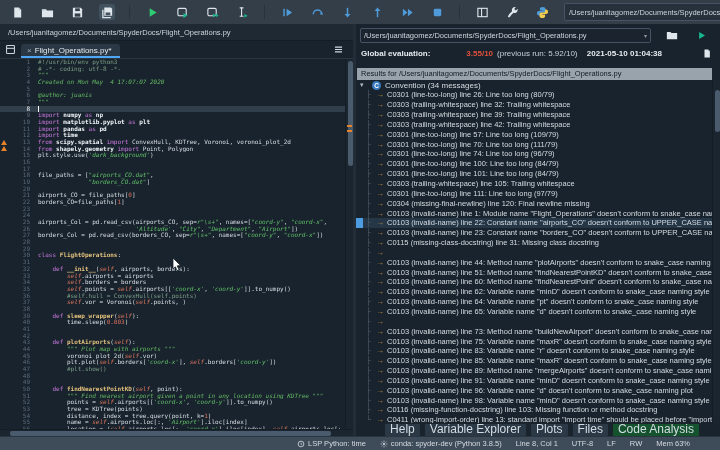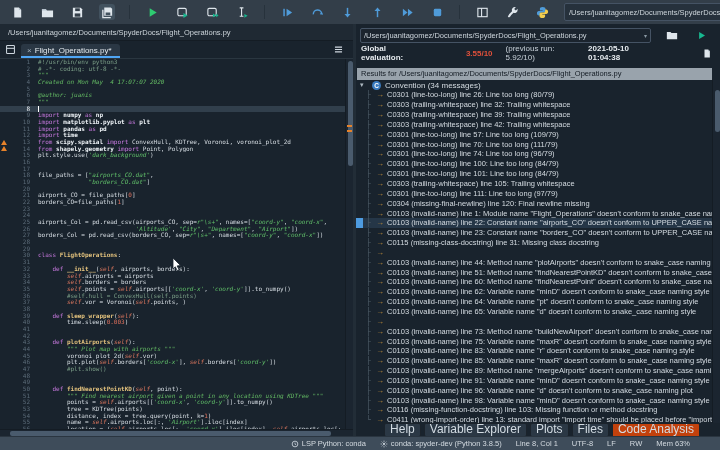--- a/index.html
+++ b/index.html
@@ -56,21 +56,21 @@
   .amark{position:absolute;right:1px;width:5px;height:2px;background:#e6822a;}
   .hscroll{height:7px;background:#1b2530;border-top:1px solid #141c24;position:relative;}
   .hthumb{position:absolute;left:10px;right:22px;top:1px;height:5px;background:#4a5b6d;border-radius:2px;}
 
   
   .comborow{height:18px;display:flex;align-items:center;padding:2px 6px 0 4px;gap:13px;}
   .fcombo{flex:0 0 283px;height:13px;background:#1b242e;border:1px solid #455364;border-radius:2px;
           display:flex;align-items:center;padding:0 3px;font-size:7.5px;color:#cdd5dc;min-width:0;}
   .fcombo .lbl{overflow:hidden;white-space:nowrap;}
   .fcombo .arr{margin-left:auto;color:#8a98a3;font-size:6px;padding-left:3px;}
-  .evalrow{height:18px;display:flex;align-items:center;padding:0 8px 0 5px;font-size:8px;gap:13px;}
+  .evalrow{height:18px;display:flex;align-items:center;padding:0 8px 0 5px;font-size:8px;gap:4px;}
   .evalrow .t1{font-weight:bold;color:#e6ebef;}
   .evalrow .score{font-weight:bold;color:#e0503a;margin-left:32px;}
   .evalrow .prev{color:#c7d0d8;}
   .evalrow .date{margin-left:auto;font-weight:bold;color:#e6ebef;margin-right:36px;}
   .reshead{height:12px;line-height:12px;background:#99a3ac;color:#141c24;font-size:7.5px;
            padding:0 4px;margin:6px 8px 0 1px;white-space:nowrap;overflow:hidden;}
   .tree{flex:1;position:relative;overflow:hidden;padding-right:8px;}
   .grow{height:10px;display:flex;align-items:center;gap:4px;padding-left:4px;font-size:8px;color:#d4dbe1;}
   .grow .chev{color:#aeb9c2;font-size:7px;width:8px;}
   .cbadge{width:9px;height:9px;border-radius:50%;background:#3a7bbf;color:#fff;font-size:6.5px;font-weight:bold;
@@ -80,21 +80,21 @@
   .ti .branch{font-family:"DejaVu Sans Mono",monospace;color:#4e5d68;width:10px;flex:0 0 10px;font-size:8px;}
   .ti .arrow{color:#b98a3a;font-weight:bold;width:11px;flex:0 0 11px;font-size:8px;}
   .ti.sel{background:#253647;}
   .ti.sel::before{content:"";position:absolute;left:0;top:0;bottom:0;width:7px;background:#4d9be0;}
   .rvscroll{position:absolute;top:0;right:0;bottom:0;width:7px;background:#1b2530;border-left:1px solid #141c24;}
   .rvthumb{position:absolute;top:10px;right:0.5px;width:5px;height:42px;background:#4a5b6d;border-radius:3px;}
 
   .tabsrow{height:14px;display:flex;align-items:flex-start;justify-content:flex-end;gap:3px;padding:0 20px 0 0;}
   .ptab{background:#2b3845;border:1px solid #1b232b;border-radius:2px;color:#d3dce3;font-size:12px;
         padding:1px 5px 2px 5px;line-height:9px;}
-  .ptab.active{background:#c2410c;border-bottom:2px solid #d946ef;padding-bottom:10px;}
+  .ptab.active{background:#14532d;border-bottom:2px solid #d946ef;padding-bottom:10px;}
 
   
   .statusbar{position:absolute;left:0;right:0;bottom:0;height:13px;background:#3e4c5a;border-top:1px solid #2a3540;
              display:flex;align-items:center;justify-content:flex-end;gap:14px;padding-right:30px;font-size:7.5px;color:#d4dbe1;}
   .sitem{display:flex;align-items:center;gap:3px;}
 
   
   .cursor{position:absolute;left:172px;top:258px;z-index:50;pointer-events:none;}
 </style>
 </head>
@@ -527,21 +527,21 @@
     </div>
   </div>
 </div>
 
 <div class="statusbar">
   <span class="sitem">
     <svg width="8" height="8" viewBox="0 0 14 14">
         <circle cx="7" cy="7" r="5" fill="none" stroke="#c3ccd4" stroke-width="1.6"></circle>
         <path d="M7 4.5v3l2 1" stroke="#c3ccd4" stroke-width="1.4" fill="none"></path>
       </svg>
-    <span>LSP Python: conda</span>
+    <span>LSP Python: time</span>
   </span>
   <span class="sitem">
     <svg width="8" height="8" viewBox="0 0 14 14">
         <circle cx="7" cy="7" r="2" fill="#c3ccd4"></circle>
         <path d="M7 1v2.5M7 10.5V13M1 7h2.5M10.5 7H13M2.8 2.8l1.8 1.8M9.4 9.4l1.8 1.8M11.2 2.8 9.4 4.6M4.6 9.4l-1.8 1.8" stroke="#c3ccd4" stroke-width="1.3"></path>
       </svg>
     <span>conda: spyder-dev (Python 3.8.5)</span>
   </span>
   <span class="sitem">Line 8, Col 1</span>
   <span class="sitem">UTF-8</span>

